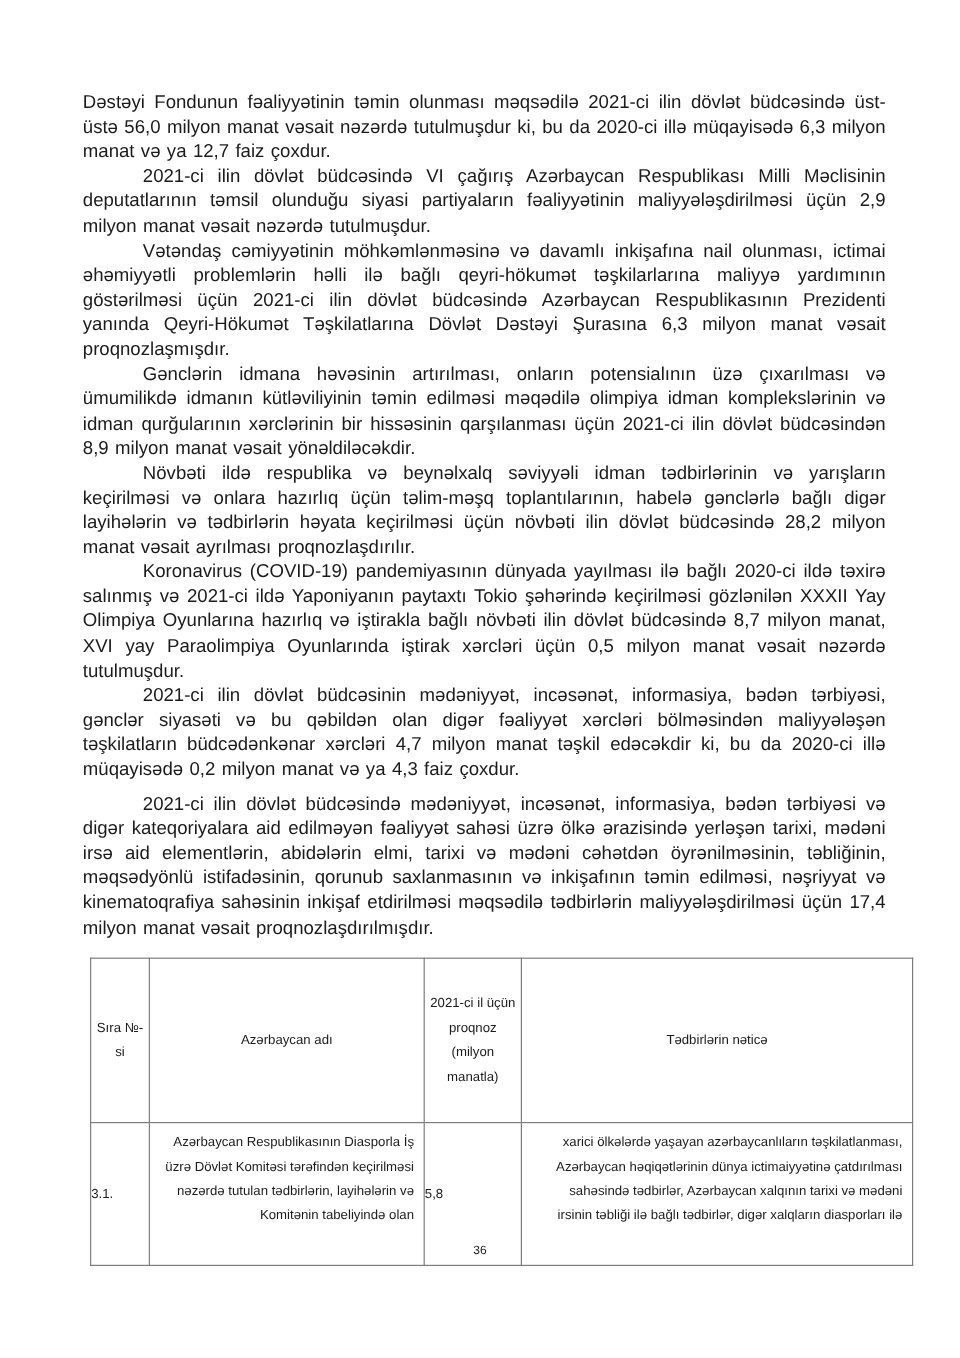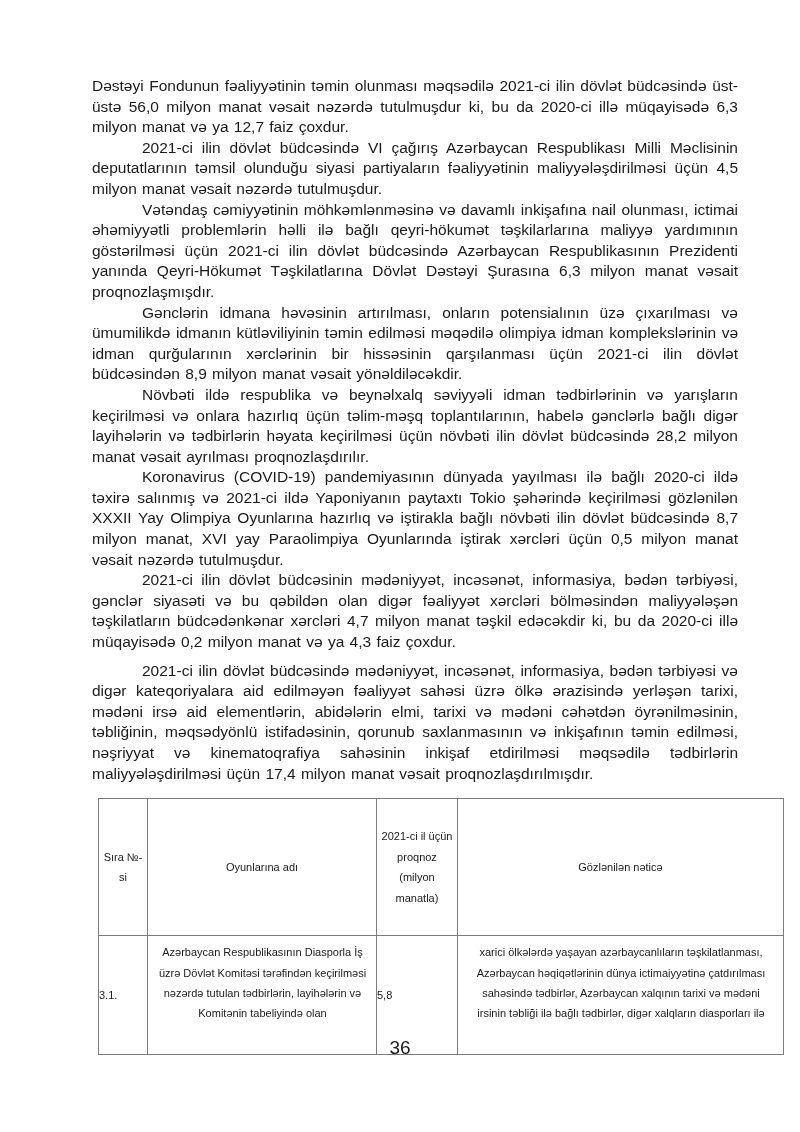--- a/index.html
+++ b/index.html
@@ -10,21 +10,21 @@
   .page {
     position: relative;
     width: 800px;
     height: 1132px;
     background: #ffffff;
     font-family: "Liberation Sans", sans-serif;
     color: #1b1b1b;
     overflow: hidden;
   }
   .content {
-    padding: 76px 62px 0 92px;
+    padding: 76px 62px 0 69px;
   }
   p.par {
     margin: 0;
     font-size: 15.5px;
     line-height: 20.6px;
     text-align: justify;
     text-indent: 50px;
     word-spacing: 1px;
   }
   p.par.no-indent {
@@ -55,66 +55,66 @@
     padding: 2px 4px;
   }
   tr.data-row td {
     height: 114px;
   }
   td.c-no, td.c-forecast {
     text-align: left;
     vertical-align: middle;
   }
   td.c-name, td.c-result {
-    text-align: center;
+    text-align: right;
     vertical-align: top;
   }
   .clip {
     height: 112px;
     overflow: hidden;
     padding: 6px 8px 0 9px;
   }
   .page-num {
     position: absolute;
     left: 0;
     right: 0;
     top: 1037px;
     text-align: center;
-    font-size: 19px;
+    font-size: 10px;
     color: #1b1b1b;
   }
 </style>
 </head>
 <body>
 
 <div class="page">
   <div class="content">
 
     <p class="par no-indent">Dəstəyi Fondunun fəaliyyətinin təmin olunması məqsədilə 2021-ci ilin dövlət büdcəsində üst-üstə 56,0 milyon manat vəsait nəzərdə tutulmuşdur ki, bu da 2020-ci illə müqayisədə 6,3 milyon manat və ya 12,7 faiz çoxdur.</p>
-    <p class="par">2021-ci ilin dövlət büdcəsində VI çağırış Azərbaycan Respublikası Milli Məclisinin deputatlarının təmsil olunduğu siyasi partiyaların fəaliyyətinin maliyyələşdirilməsi üçün 4,5 milyon manat vəsait nəzərdə tutulmuşdur.</p>
+    <p class="par">2021-ci ilin dövlət büdcəsində VI çağırış Azərbaycan Respublikası Milli Məclisinin deputatlarının təmsil olunduğu siyasi partiyaların fəaliyyətinin maliyyələşdirilməsi üçün 2,9 milyon manat vəsait nəzərdə tutulmuşdur.</p>
     <p class="par">Vətəndaş cəmiyyətinin möhkəmlənməsinə və davamlı inkişafına nail olunması, ictimai əhəmiyyətli problemlərin həlli ilə bağlı qeyri-hökumət təşkilarlarına maliyyə yardımının göstərilməsi üçün 2021-ci ilin dövlət büdcəsində Azərbaycan Respublikasının Prezidenti yanında Qeyri-Hökumət Təşkilatlarına Dövlət Dəstəyi Şurasına 6,3 milyon manat vəsait proqnozlaşmışdır.</p>
     <p class="par">Gənclərin idmana həvəsinin artırılması, onların potensialının üzə çıxarılması və ümumilikdə idmanın kütləviliyinin təmin edilməsi məqədilə olimpiya idman komplekslərinin və idman qurğularının xərclərinin bir hissəsinin qarşılanması üçün 2021-ci ilin dövlət büdcəsindən 8,9 milyon manat vəsait yönəldiləcəkdir.</p>
     <p class="par">Növbəti ildə respublika və beynəlxalq səviyyəli idman tədbirlərinin və yarışların keçirilməsi və onlara hazırlıq üçün təlim-məşq toplantılarının, habelə gənclərlə bağlı digər layihələrin və tədbirlərin həyata keçirilməsi üçün növbəti ilin dövlət büdcəsində 28,2 milyon manat vəsait ayrılması proqnozlaşdırılır.</p>
     <p class="par">Koronavirus (COVID-19) pandemiyasının dünyada yayılması ilə bağlı 2020-ci ildə təxirə salınmış və 2021-ci ildə Yaponiyanın paytaxtı Tokio şəhərində keçirilməsi gözlənilən XXXII Yay Olimpiya Oyunlarına hazırlıq və iştirakla bağlı növbəti ilin dövlət büdcəsində 8,7 milyon manat, XVI yay Paraolimpiya Oyunlarında iştirak xərcləri üçün 0,5 milyon manat vəsait nəzərdə tutulmuşdur.</p>
     <p class="par">2021-ci ilin dövlət büdcəsinin mədəniyyət, incəsənət, informasiya, bədən tərbiyəsi, gənclər siyasəti və bu qəbildən olan digər fəaliyyət xərcləri bölməsindən maliyyələşən təşkilatların büdcədənkənar xərcləri 4,7 milyon manat təşkil edəcəkdir ki, bu da 2020-ci illə müqayisədə 0,2 milyon manat və ya 4,3 faiz çoxdur.</p>
     <p class="par gap-above">2021-ci ilin dövlət büdcəsində mədəniyyət, incəsənət, informasiya, bədən tərbiyəsi və digər kateqoriyalara aid edilməyən fəaliyyət sahəsi üzrə ölkə ərazisində yerləşən tarixi, mədəni irsə aid elementlərin, abidələrin elmi, tarixi və mədəni cəhətdən öyrənilməsinin, təbliğinin, məqsədyönlü istifadəsinin, qorunub saxlanmasının və inkişafının təmin edilməsi, nəşriyyat və kinematoqrafiya sahəsinin inkişaf etdirilməsi məqsədilə tədbirlərin maliyyələşdirilməsi üçün 17,4 milyon manat vəsait proqnozlaşdırılmışdır.</p>
 
     <table class="budget">
       <colgroup>
         <col style="width:49px">
         <col style="width:229px">
         <col style="width:81px">
         <col style="width:326px">
       </colgroup>
       <thead>
         <tr class="head-row">
           <th>Sıra №-si</th>
-          <th>Oyunlarına adı</th>
+          <th>Azərbaycan adı</th>
           <th>2021-ci il üçün proqnoz (milyon manatla)</th>
-          <th>Gözlənilən nəticə</th>
+          <th>Tədbirlərin nəticə</th>
         </tr>
       </thead>
       <tbody>
         <tr class="data-row">
           <td class="c-no">3.1.</td>
           <td class="c-name">
             <div class="clip">Azərbaycan Respublikasının Diasporla İş üzrə Dövlət Komitəsi tərəfindən keçirilməsi nəzərdə tutulan tədbirlərin, layihələrin və Komitənin tabeliyində olan</div>
           </td>
           <td class="c-forecast">5,8</td>
           <td class="c-result">

